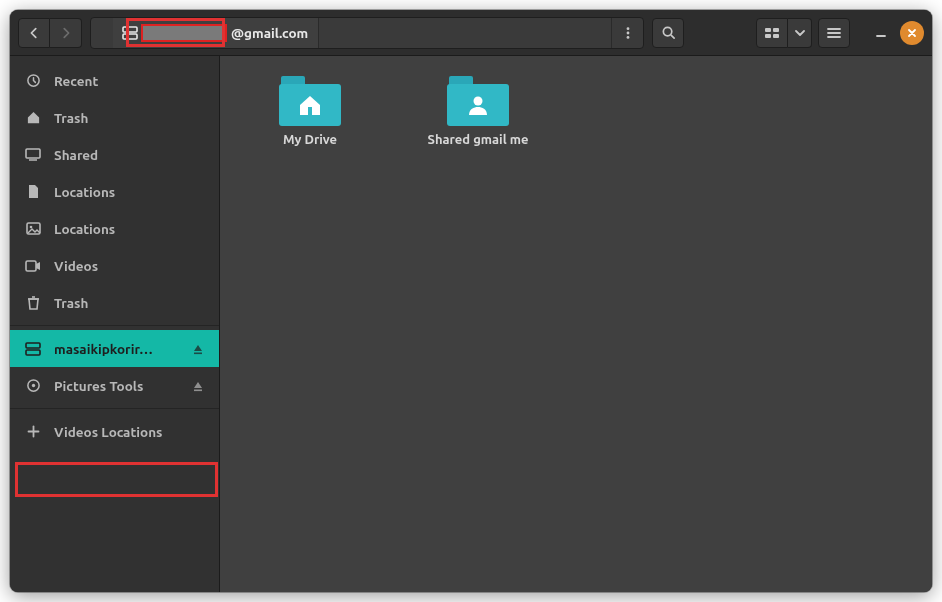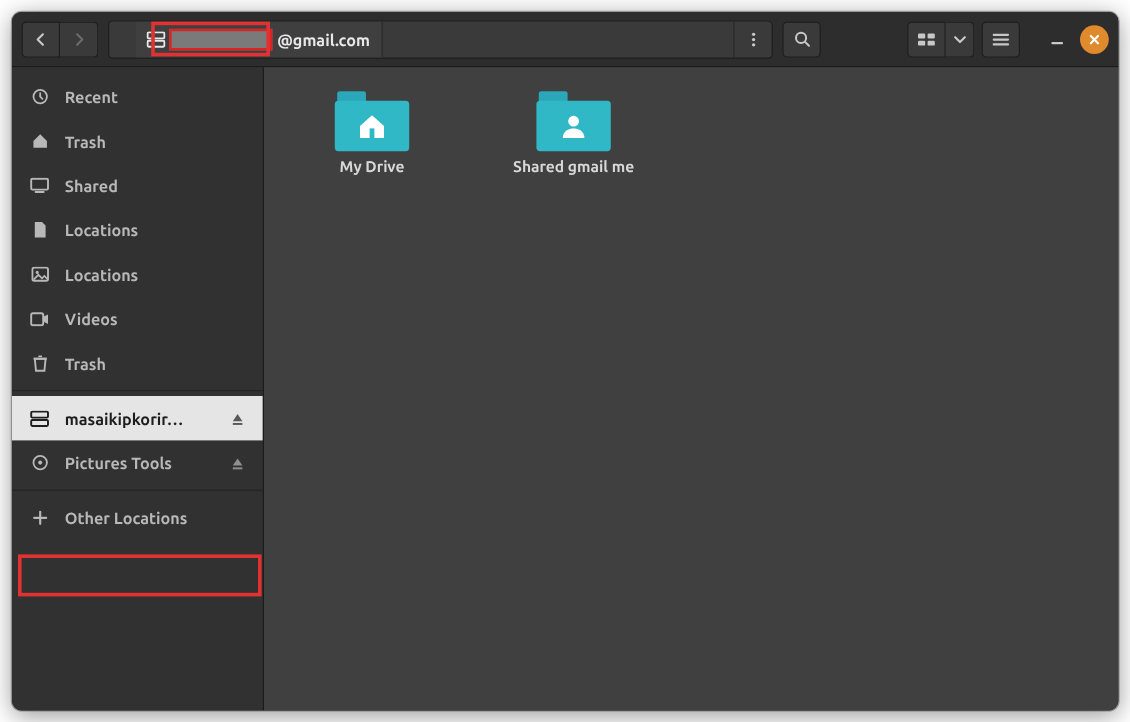--- a/index.html
+++ b/index.html
@@ -101,21 +101,21 @@
     height:37px;
     display:flex; align-items:center;
     gap:12px;
     padding:0 12px 0 14px;
     color:#b8b8b8;
     font-size:13.5px;
     cursor:pointer;
   }
   .side-item .lbl { flex:1; white-space:nowrap; overflow:hidden; text-overflow:ellipsis; }
   .side-item.selected {
-    background:#e5e5e5;
+    background:#14b8a6;
     color:#1e1e1e;
   }
   .side-sep { height:1px; background:#242424; margin:4px 0; }
   .eject { width:18px; height:18px; opacity:0.7; display:flex; align-items:center; justify-content:center;}
   .side-ico { width:18px; height:18px; display:flex; align-items:center; justify-content:center; color:inherit;}
   .content {
     flex:1;
     background:#404040;
     position:relative;
   }
@@ -345,21 +345,21 @@
 
       <div class="side-sep"></div>
 
       <div class="side-item">
         <span class="side-ico">
             <svg width="13" height="13" viewBox="0 0 13 13">
               <line x1="6.5" y1="1.5" x2="6.5" y2="11.5" stroke="currentColor" stroke-width="1.8" stroke-linecap="round"></line>
               <line x1="1.5" y1="6.5" x2="11.5" y2="6.5" stroke="currentColor" stroke-width="1.8" stroke-linecap="round"></line>
             </svg>
           </span>
-        <span class="lbl">Other Locations</span>
+        <span class="lbl">Videos Locations</span>
       </div>
     </div>
 
     <div class="content">
       <div class="icons-grid">
         <div class="fitem">
           <div class="folder-ico">
             <div class="tab"></div>
             <div class="body2">
                 <svg width="26" height="24" viewBox="0 0 26 24">

